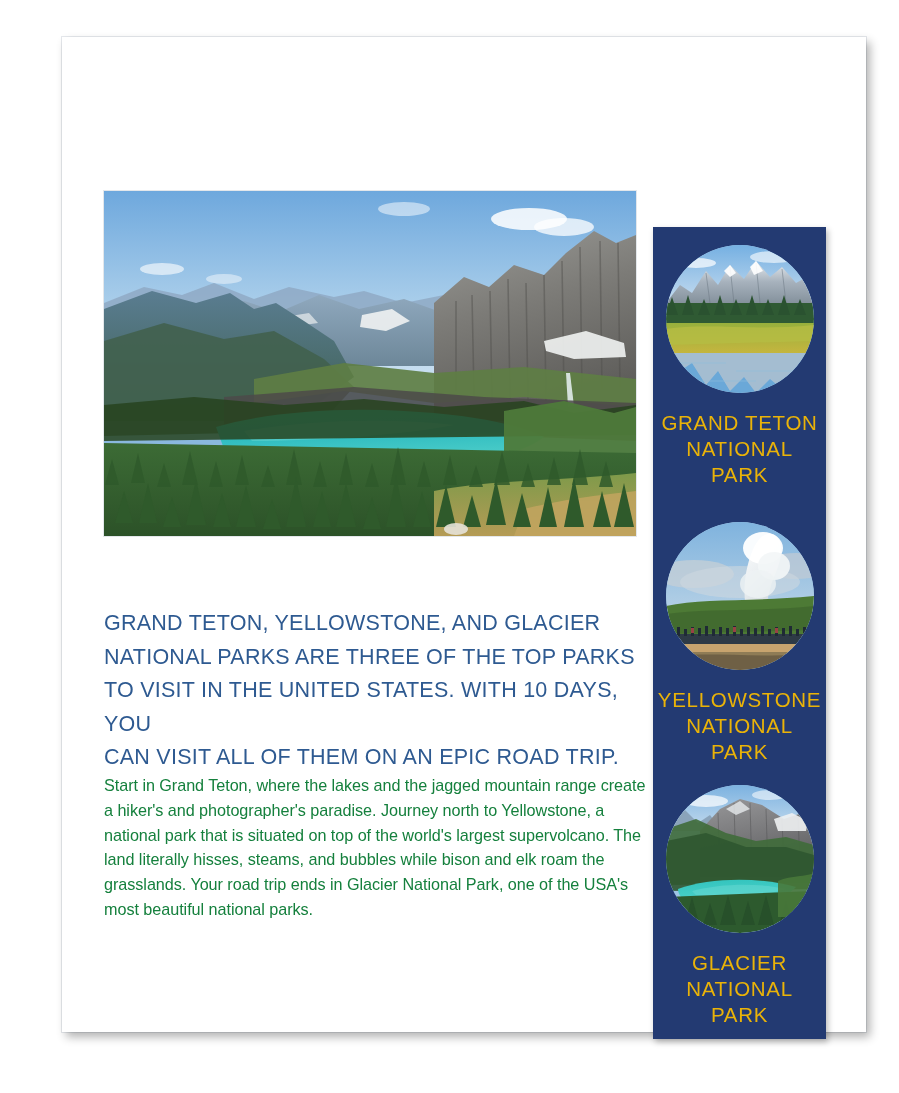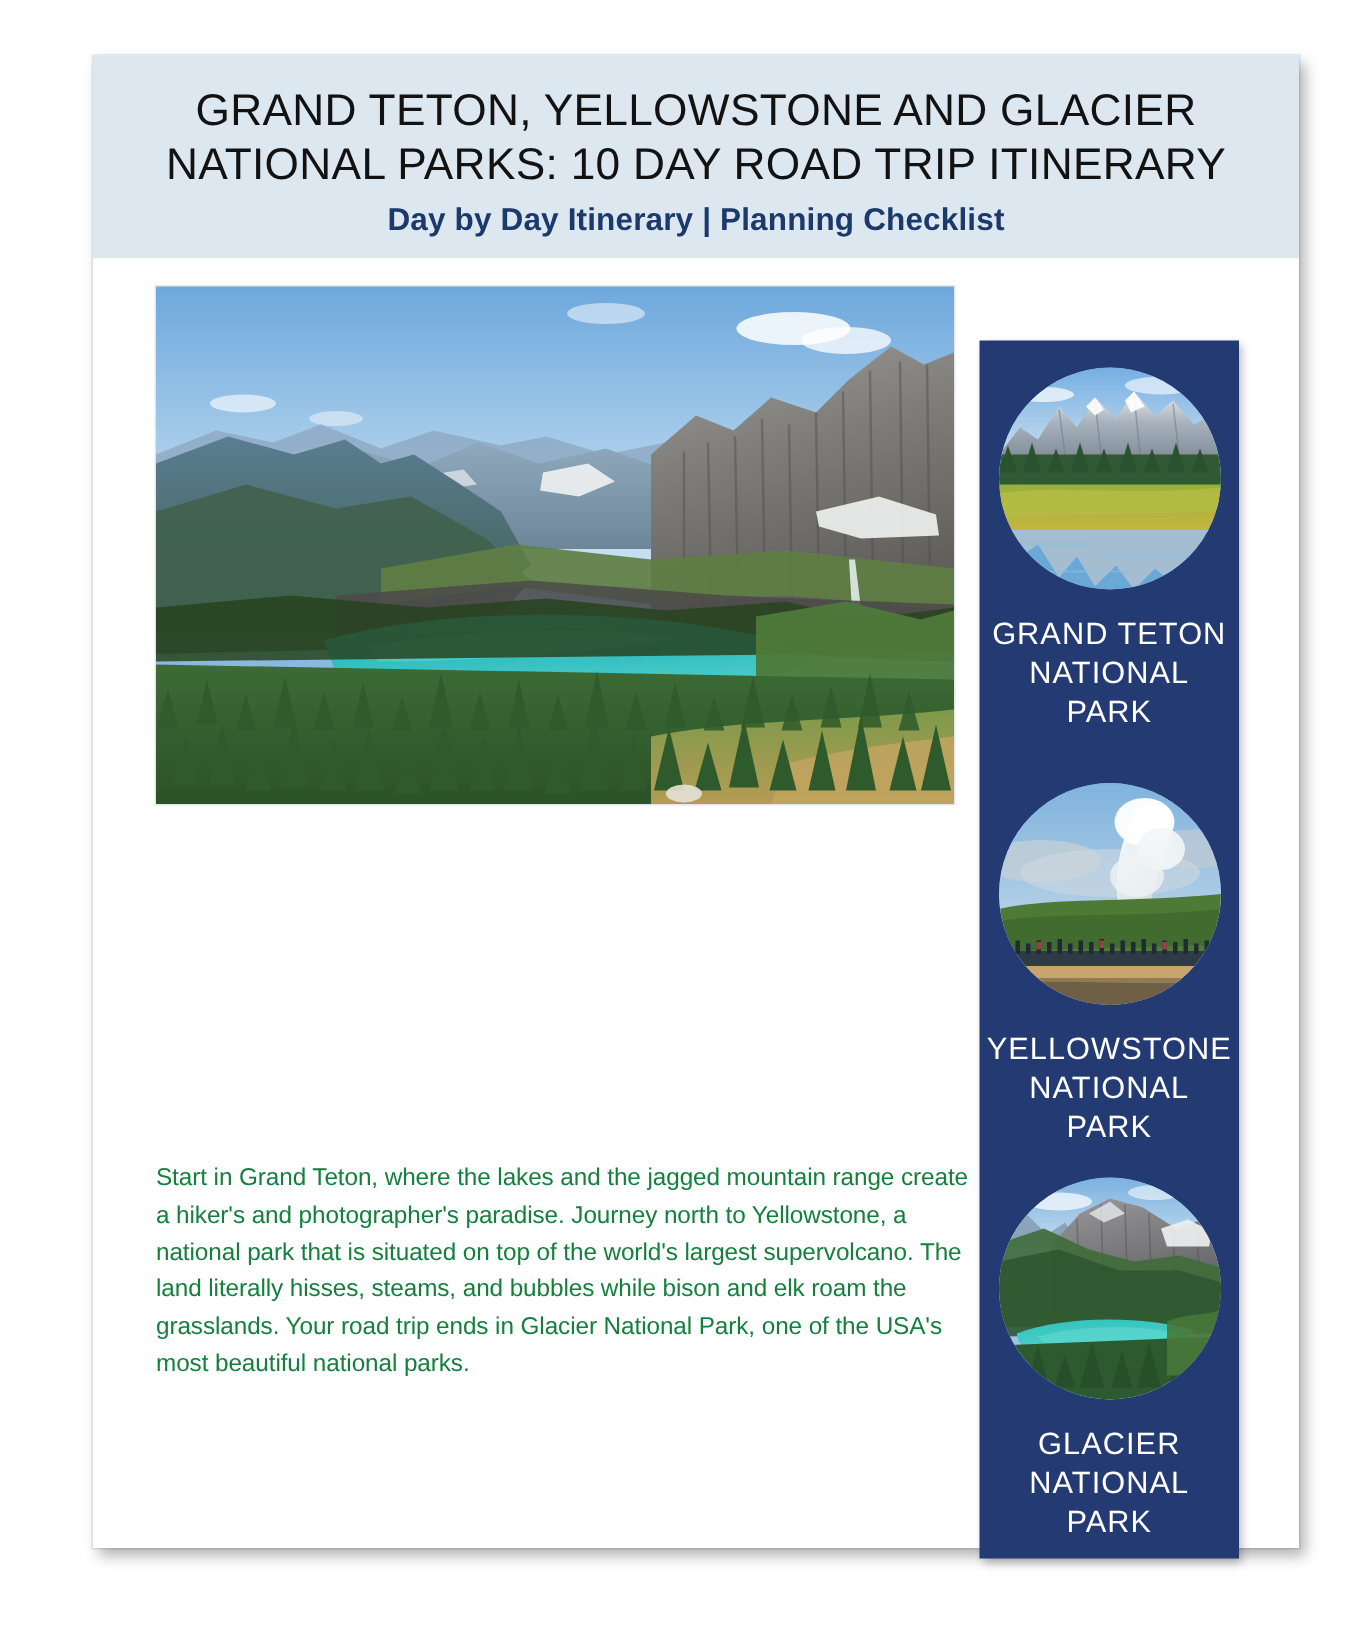--- a/index.html
+++ b/index.html
@@ -138,38 +138,33 @@
     height: 148px;
     margin: 0 auto;
     border-radius: 50%;
     overflow: hidden;
     background: #9fc4e4;
   }
   .park-circle svg { display: block; width: 148px; height: 148px; }
 
   .park-label {
     margin: 17px 0 0 0;
-    color: #ffffff;
+    color: #eab308;
     font-size: 20.5px;
     line-height: 26px;
     letter-spacing: 0.7px;
     font-weight: 400;
     white-space: pre-line;
   }
 </style>
 </head>
 <body>
 
 <div class="page-card">
 
-  <div class="header-band">
-    <h1 class="header-title">GRAND TETON, YELLOWSTONE AND GLACIER
-NATIONAL PARKS: 10 DAY ROAD TRIP ITINERARY</h1>
-    <div class="header-subtitle">Day by Day Itinerary | Planning Checklist</div>
-  </div>
 
   <div class="body-region">
 
     <div class="hero">
       <svg viewBox="0 0 532 345" preserveAspectRatio="none">
         <defs>
           <linearGradient id="sky" x1="0" y1="0" x2="0" y2="1">
             <stop offset="0%" stop-color="#6ea8dd"></stop>
             <stop offset="55%" stop-color="#a8cdea"></stop>
             <stop offset="100%" stop-color="#cfe3f2"></stop>
@@ -300,20 +295,26 @@
               <path d="M450 266 l7 28 l-14 0 Z"></path>
             <path d="M476 258 l8 36 l-16 0 Z"></path>
               <path d="M502 270 l7 26 l-14 0 Z"></path>
           </g>
         </g>
 
         <ellipse cx="352" cy="338" rx="12" ry="6" fill="#e6e2d8" opacity="0.9"></ellipse>
       </svg>
     </div>
 
+    <div class="intro-block">
+      <p class="intro-text">GRAND TETON, YELLOWSTONE, AND GLACIER
+NATIONAL PARKS ARE THREE OF THE TOP PARKS
+TO VISIT IN THE UNITED STATES. WITH 10 DAYS, YOU
+CAN VISIT ALL OF THEM ON AN EPIC ROAD TRIP.</p>
+    </div>
 
     <div class="body-block">
       <p class="body-text">Start in Grand Teton, where the lakes and the jagged mountain range create a hiker's and photographer's paradise. Journey north to Yellowstone, a national park that is situated on top of the world's largest supervolcano. The land literally hisses, steams, and bubbles while bison and elk roam the grasslands. Your road trip ends in Glacier National Park, one of the USA's most beautiful national parks.</p>
     </div>
 
     <div class="sidebar">
 
       <div class="park-card p0">
         <div class="park-circle">
           <svg viewBox="0 0 148 148">

